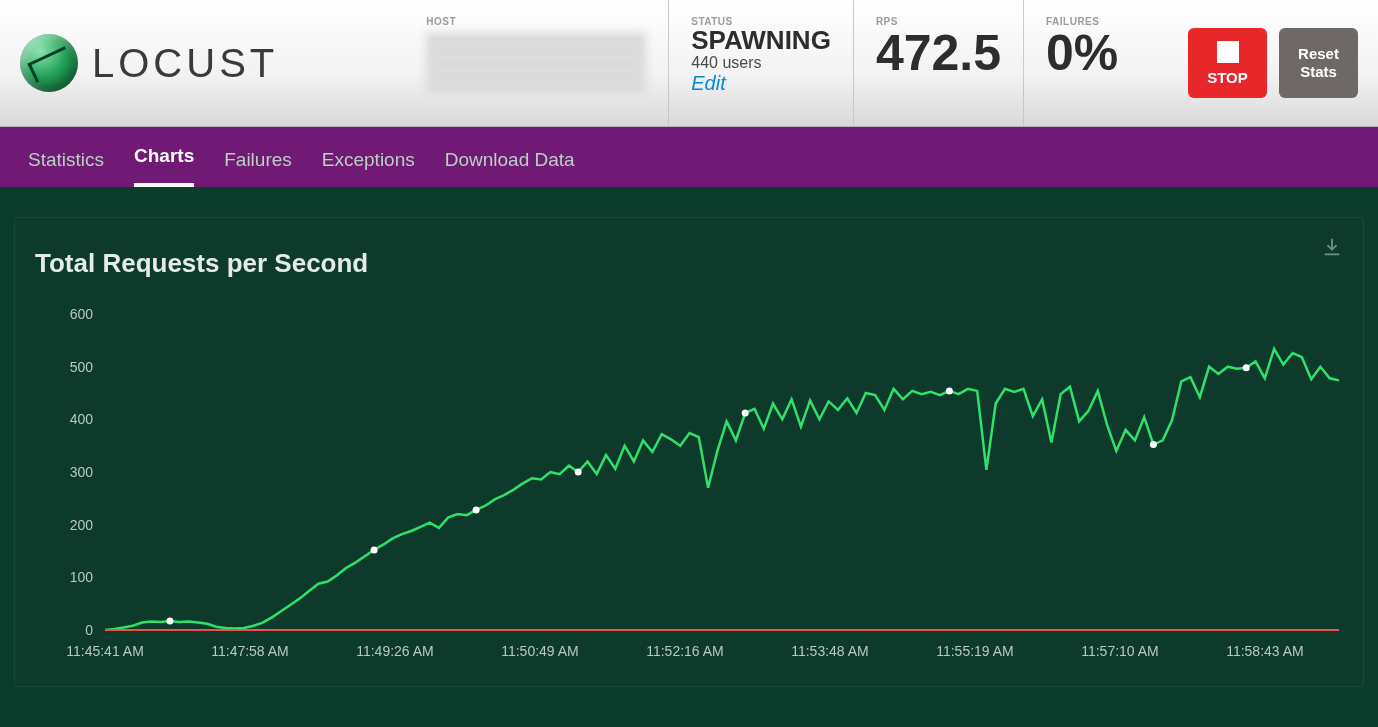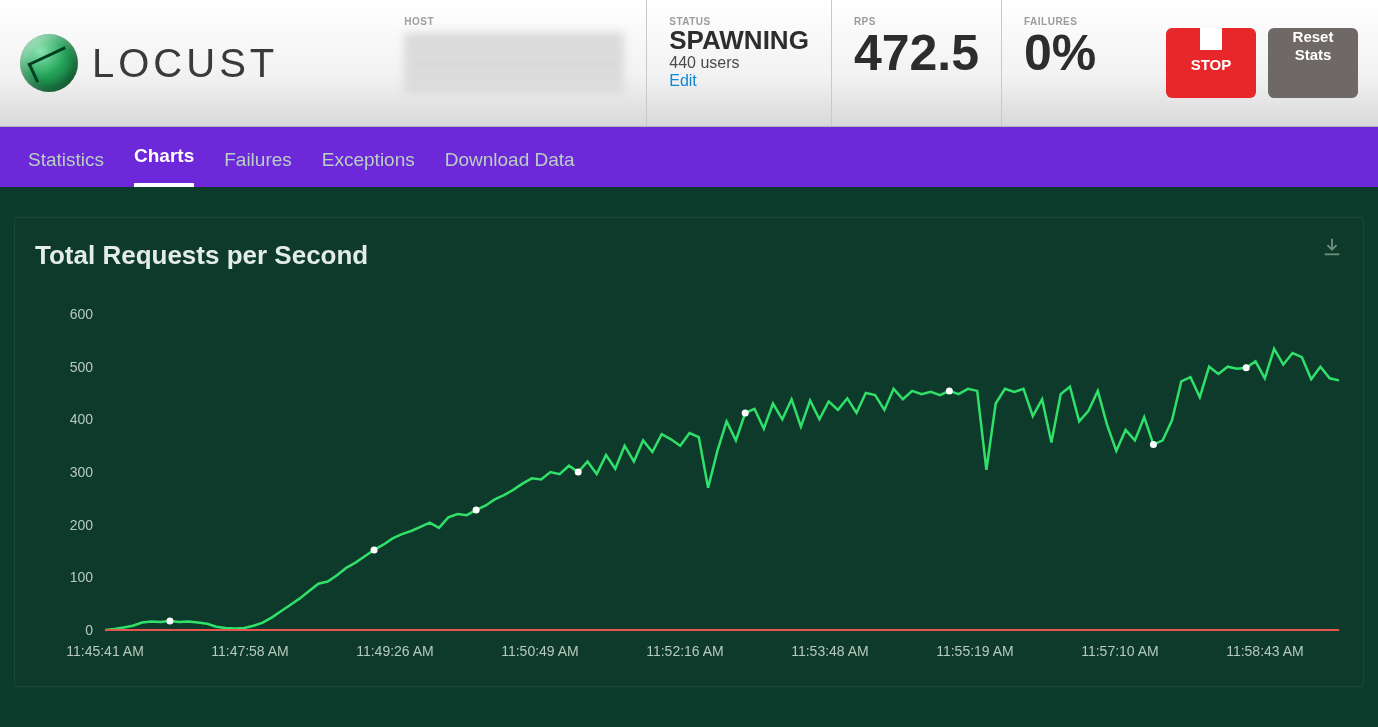--- a/index.html
+++ b/index.html
@@ -76,21 +76,21 @@
     color: #2d2d2d;
   }
   .metric-status-big{
     font-size:26px; font-weight:700; color:#2d2d2d; line-height:1.05;
   }
   .metric-sub {
     font-size: 16px;
     color: #4a4a4a;
   }
   .metric-link{
-    color:#0d87d6; font-size:16px; cursor:pointer;
+    color:#0d87d6; font-size:20px; cursor:pointer;font-style:italic;
   }
   .host-block{
     max-width:250px;
   }
   .host-blur{
     display:block;
     margin-top:4px;
     width:220px;
     height:60px;
     background:
@@ -98,33 +98,33 @@
     filter:blur(4px);
     border-radius:2px;
   }
   .btns {
     display:flex;
     align-items:center;
     gap:12px;
     padding:0 20px 0 10px;
   }
   .btn {
-    display:flex; flex-direction:column; align-items:center; 
-    width:90px; height:70px;
+    display:flex; flex-direction:column; align-items:center; justify-content:center;
+    width:79px; height:70px;
     border-radius:6px;
     color:#fff; font-weight:600; font-size:15px;
     cursor:pointer;
     user-select:none;
   }
   .btn-stop{ background:#e8272b; }
   .btn-stop .square{ width:22px;height:22px;background:#fff;margin-bottom:6px;}
   .btn-reset{ background:#6e6866; line-height:1.2; text-align:center;}
   
   .tabs{
-    background:#6d28d9;
+    background:#701a75;
     display:flex;
     gap:30px;
     padding:0 28px;
     height:60px;
     align-items:flex-end;
   }
   .tab{
     color:#b9cfc3;
     font-size:19px;
     padding:14px 0 16px 0;
@@ -141,21 +141,21 @@
   .panel{
     background:#0d3a2a;
     border:1px solid #164a36;
     border-radius:2px;
     padding:22px 20px 30px 20px;
     position:relative;
     height:470px;
     box-sizing:border-box;
   }
   .panel-title{
-    font-size:26px; font-weight:700; color:#e4ece7;
+    font-size:26px; font-weight:700; color:#e4ece7;margin-top:8px;
   }
   .dl-icon{
     position:absolute; top:18px; right:20px;
     color:#6f8f7d; cursor:pointer;
   }
   .chart-area{
     position:absolute;
     left:90px;  
     right:24px;
     top:96px;   

